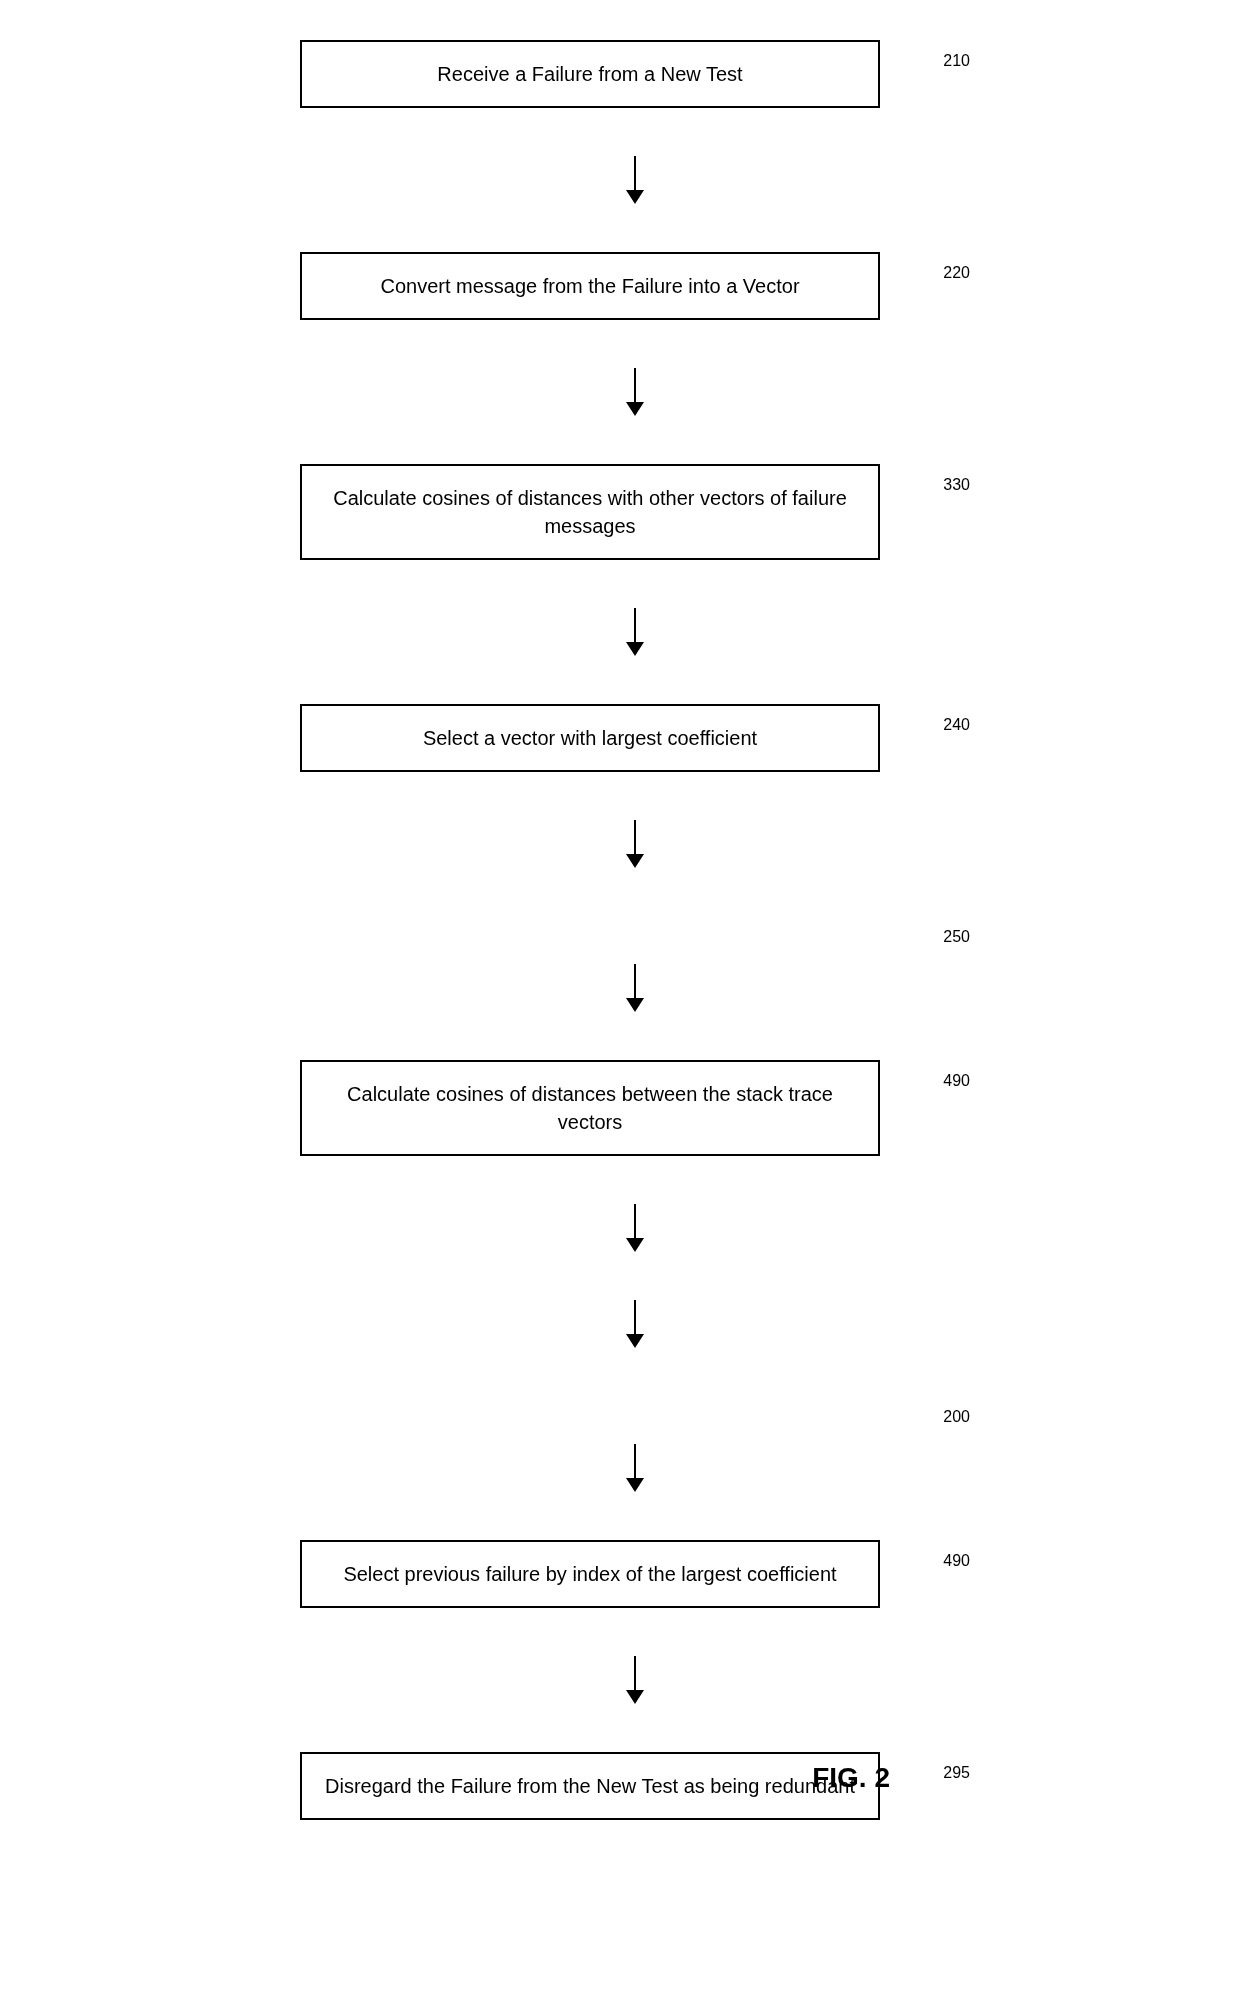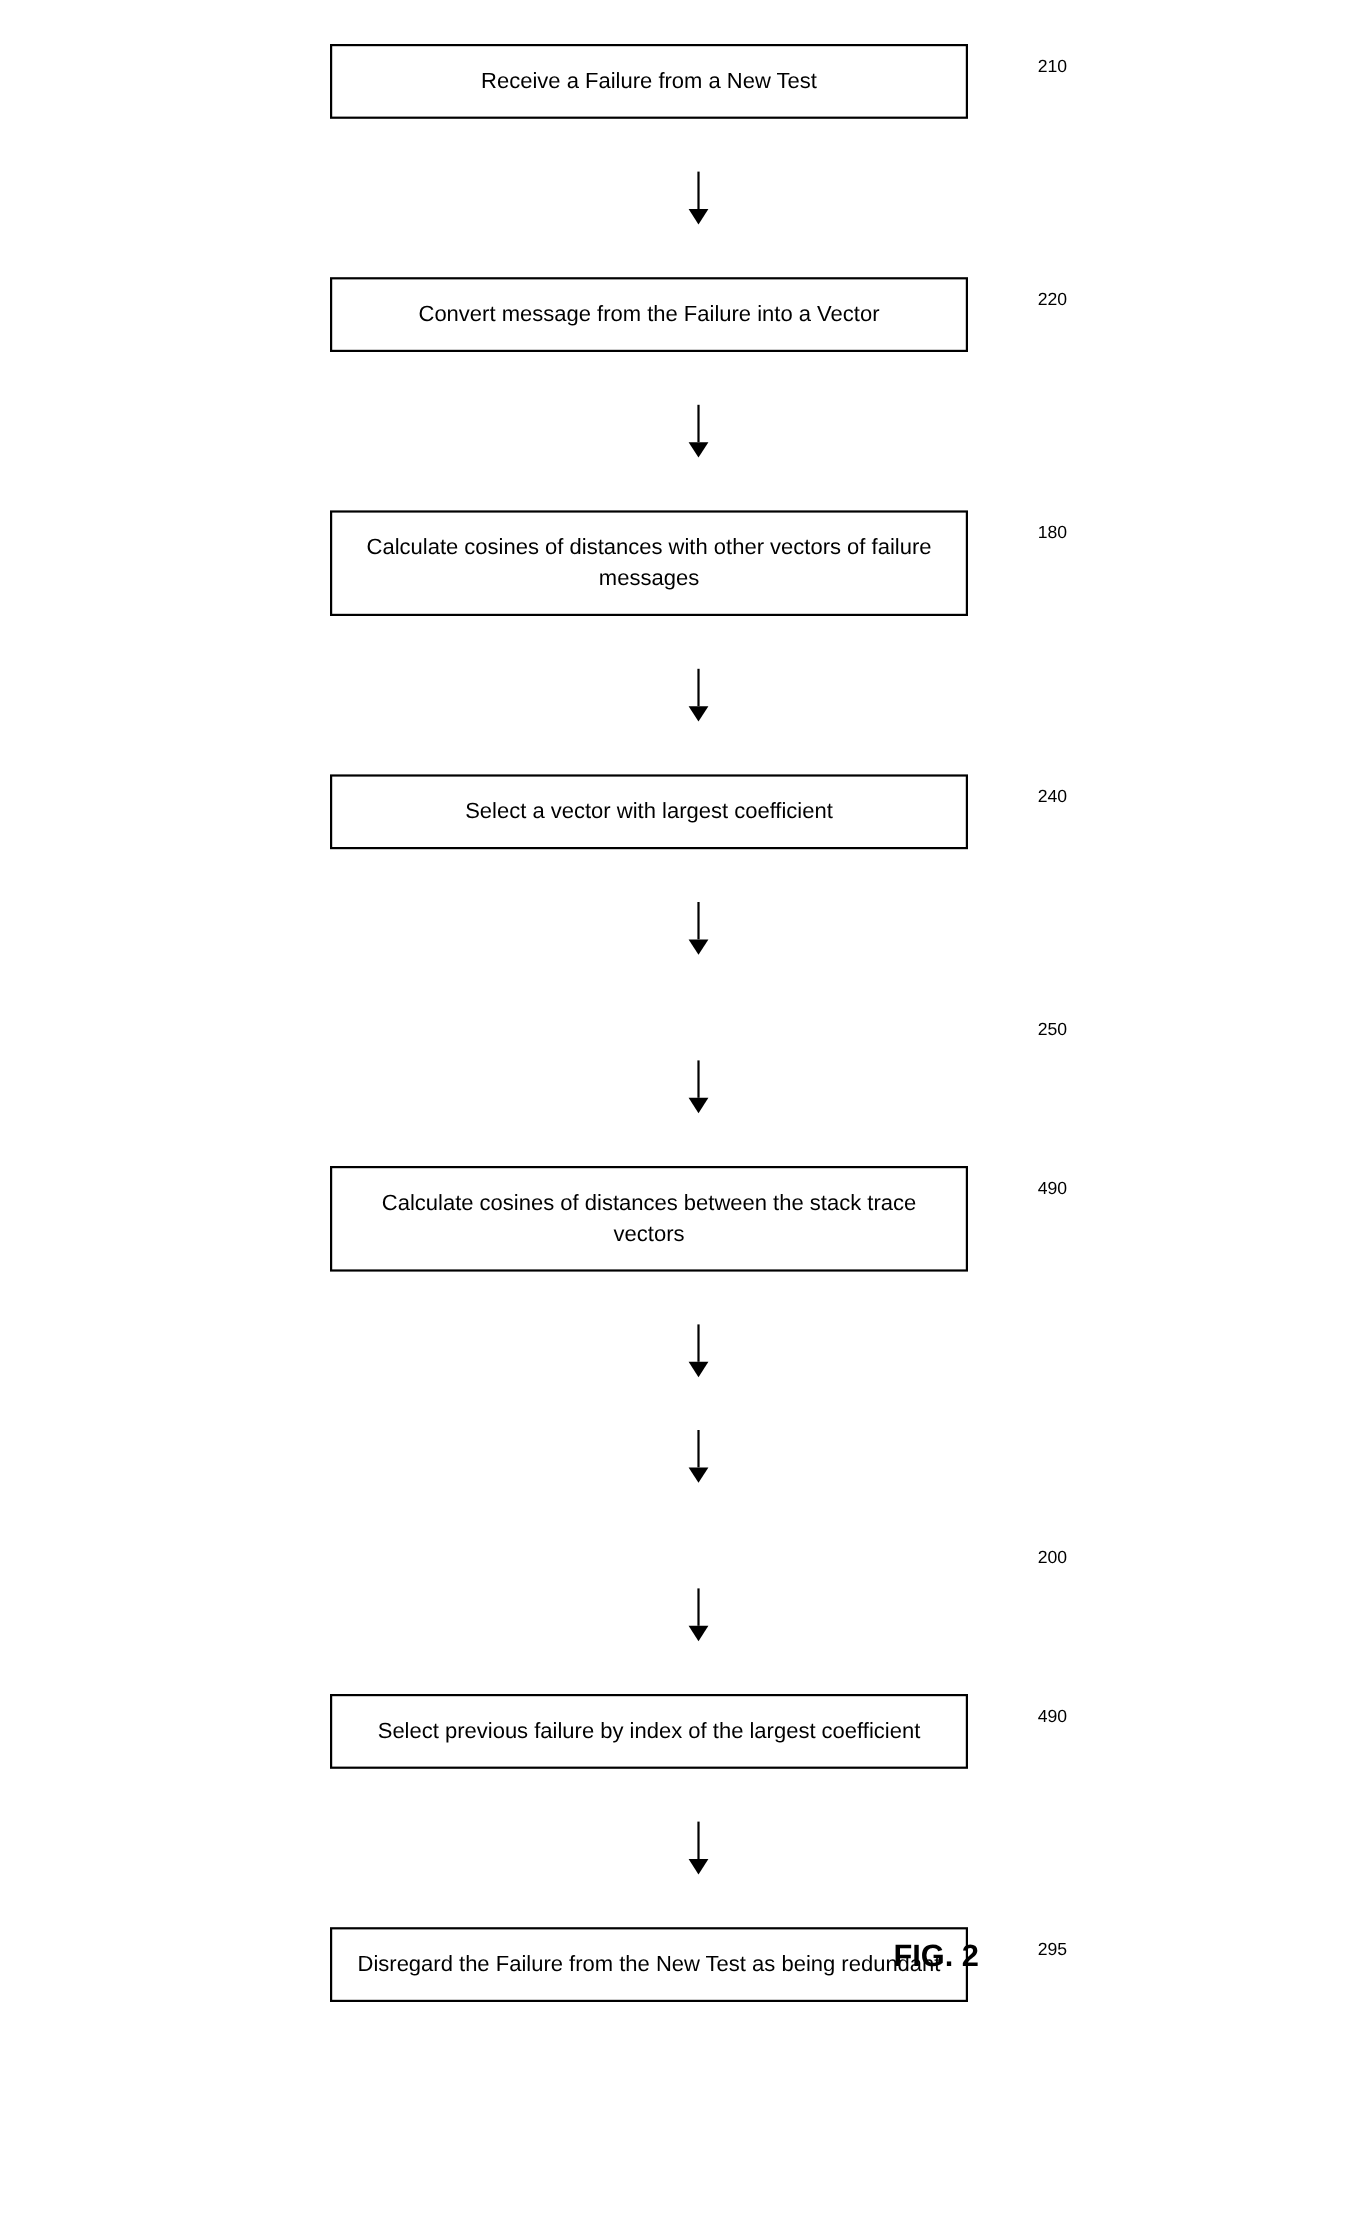--- a/index.html
+++ b/index.html
@@ -107,21 +107,21 @@
       <div class="step-row">
         <div class="box">Convert message from the Failure into a Vector</div>
         <div class="step-label">220</div>
       </div>
       <div class="arrow">
         <div class="arrow-line"></div>
         <div class="arrow-head"></div>
       </div>
       <div class="step-row">
         <div class="box">Calculate cosines of distances with other vectors of failure messages</div>
-        <div class="step-label">180</div>
+        <div class="step-label">330</div>
       </div>
       <div class="arrow">
         <div class="arrow-line"></div>
         <div class="arrow-head"></div>
       </div>
       <div class="step-row">
         <div class="box">Select a vector with largest coefficient</div>
         <div class="step-label">240</div>
       </div>
       <div class="arrow">

